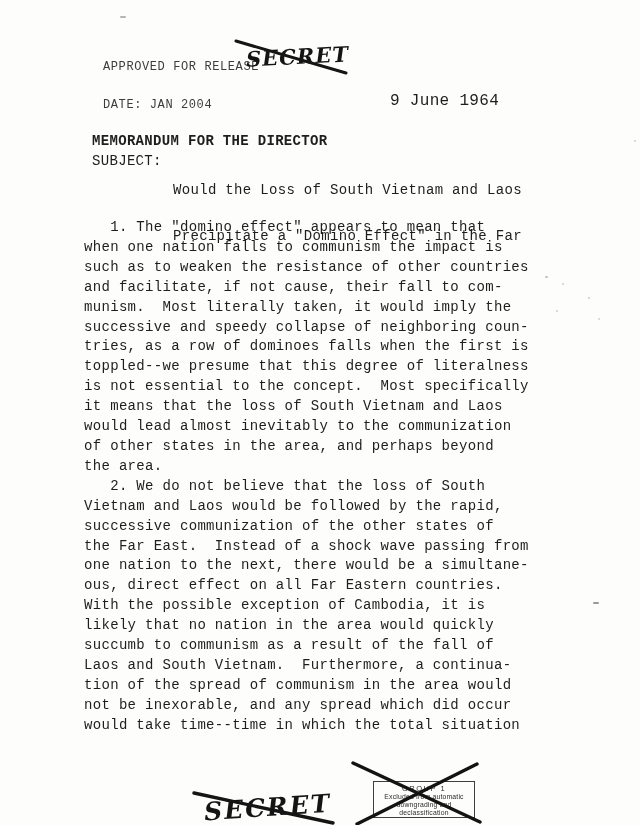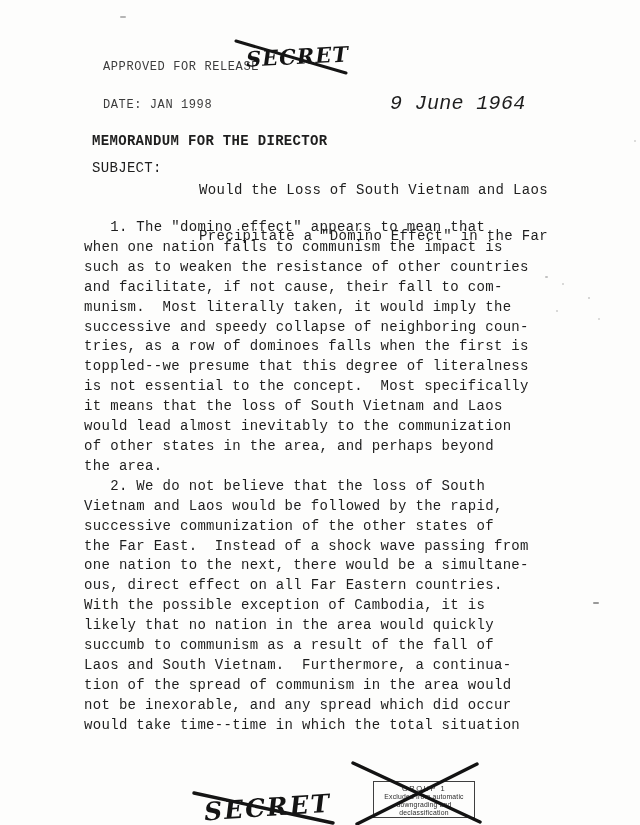--- a/index.html
+++ b/index.html
@@ -32,27 +32,27 @@
     font-size: 21px; letter-spacing: 1px;
     transform: rotate(-3deg);
   }
   .secret-bottom-text {
     left: 204px; top: 793px;
     font-size: 25px; letter-spacing: 2px;
     transform: rotate(-4deg);
   }
   .strike-svg { overflow: visible; }
 
-  .doc-date   { left: 390px; top: 92px;  font-size: 20px; letter-spacing: 0.32px; white-space: pre; font-style: italic; }
+  .doc-date   { left: 390px; top: 92px;  font-size: 16px; letter-spacing: 0.32px; white-space: pre; }
   .memo-line  { left: 92px;  top: 133px; font-size: 14px; letter-spacing: 0.32px; white-space: pre; font-weight: bold; }
-  .subject-label { left: 92px; top: 160px; font-size: 14px; letter-spacing: 0.32px; white-space: pre; }
+  .subject-label { left: 92px; top: 153px; font-size: 14px; letter-spacing: 0.32px; white-space: pre; }
   .subject-text  {
     left: 173px; top: 153px;
     font-size: 14px; letter-spacing: 0.32px;
-    line-height: 15.2px; white-space: pre; margin-left: 26px;
+    line-height: 15.2px; white-space: pre;
   }
 
   .memo-body {
     left: 84px; top: 218px;
     font-size: 14px; letter-spacing: 0.32px;
     line-height: 19.9px;
     white-space: pre;
   }
 
   
@@ -78,21 +78,21 @@
   .sp-5 { left: 588px; top: 297px; width: 2px; height: 2px; background: #c8c8c8; }
   .sp-6 { left: 556px; top: 310px; width: 2px; height: 2px; background: #cccccc; }
   .sp-7 { left: 598px; top: 318px; width: 2px; height: 2px; background: #d0d0d0; }
   .sp-8 { left: 634px; top: 140px; width: 2px; height: 2px; background: #d0d0d0; }
 </style>
 </head>
 <body>
 
 <div class="abs approval">
   <div>APPROVED FOR RELEASE</div>
-  <div>DATE: JAN 1998</div>
+  <div>DATE: JAN 2004</div>
 </div>
 
 <div class="abs secret-text secret-top-text">SECRET</div>
 <svg class="abs strike-svg" style="left:232px; top:36px;" width="120" height="42">
   <line x1="4" y1="5" x2="114" y2="37" stroke="#151515" stroke-width="3" stroke-linecap="round"></line>
 </svg>
 
 <div class="abs doc-date">9 June 1964</div>
 
 <div class="abs memo-line">MEMORANDUM FOR THE DIRECTOR</div>

